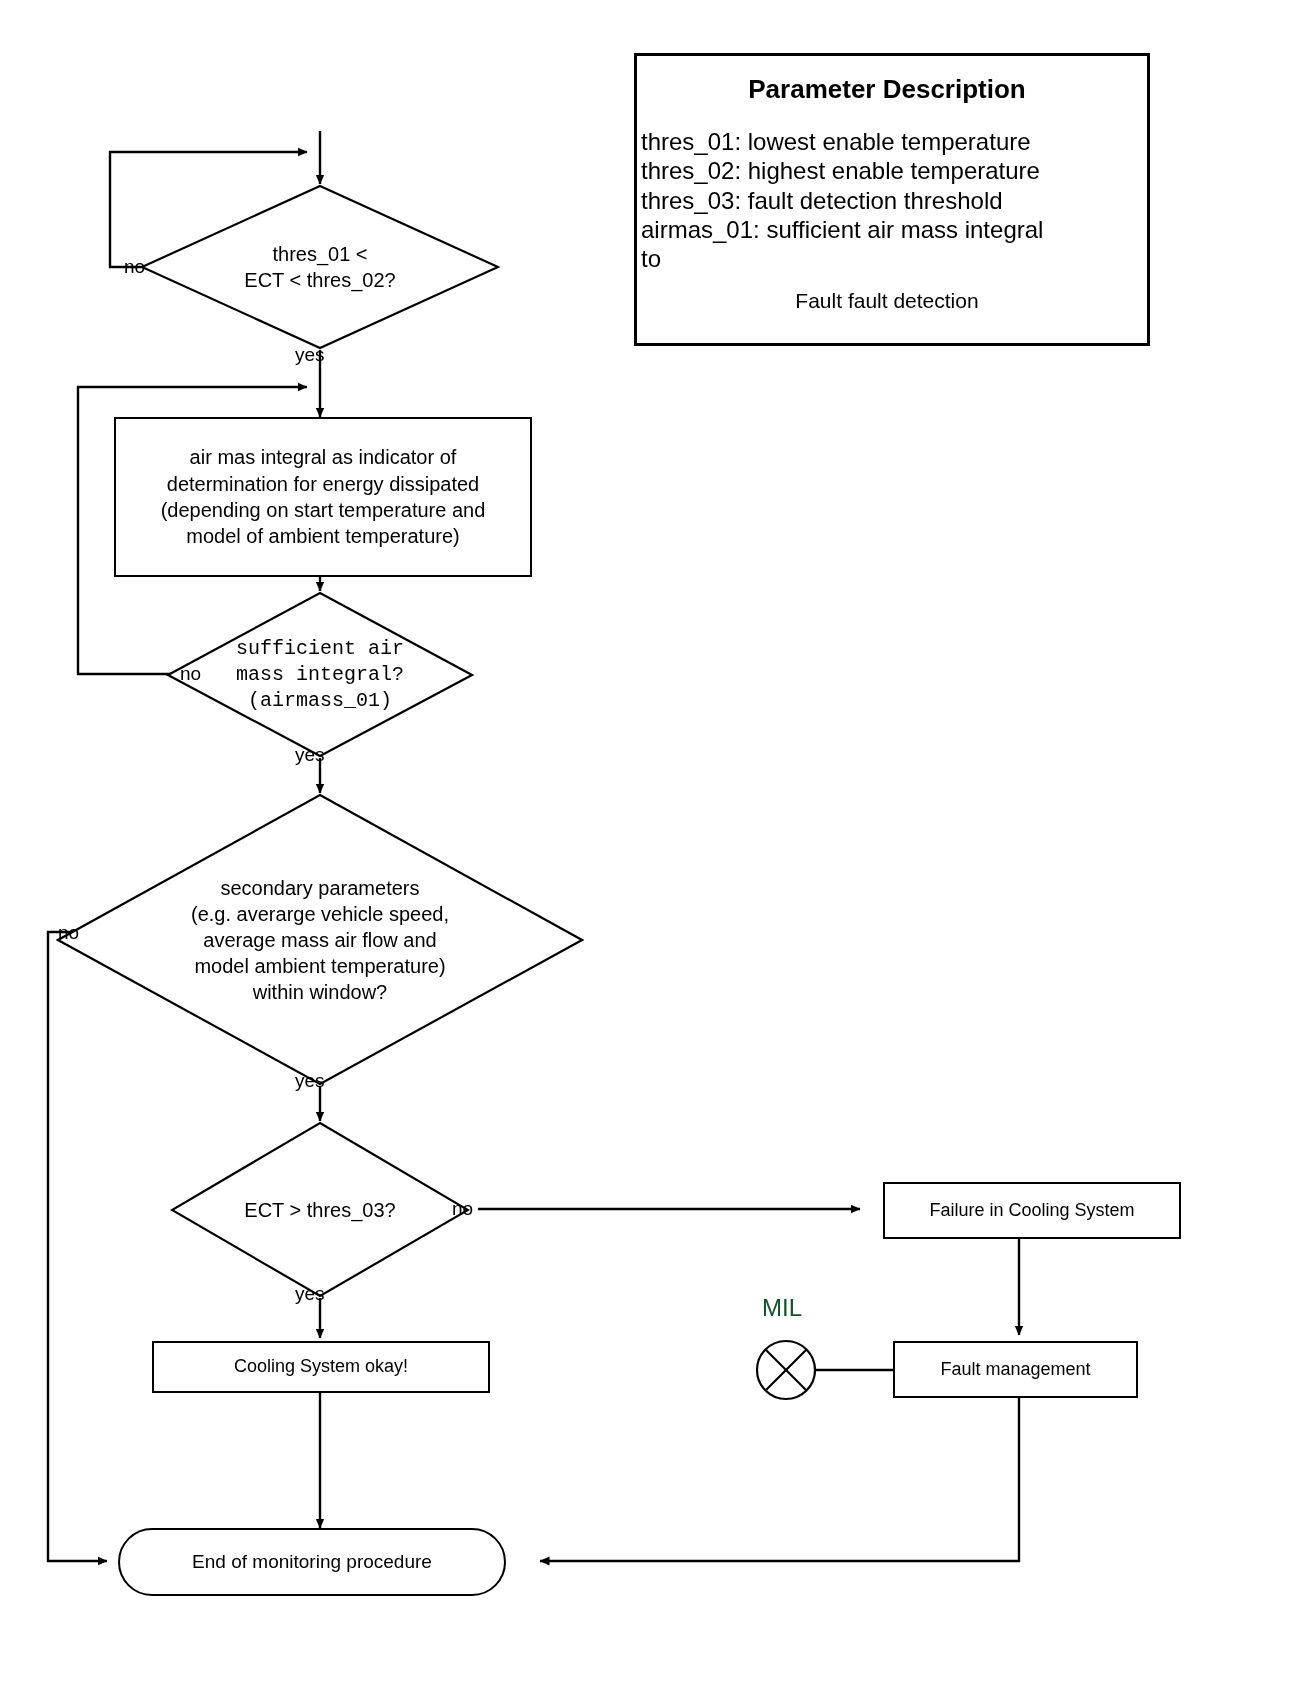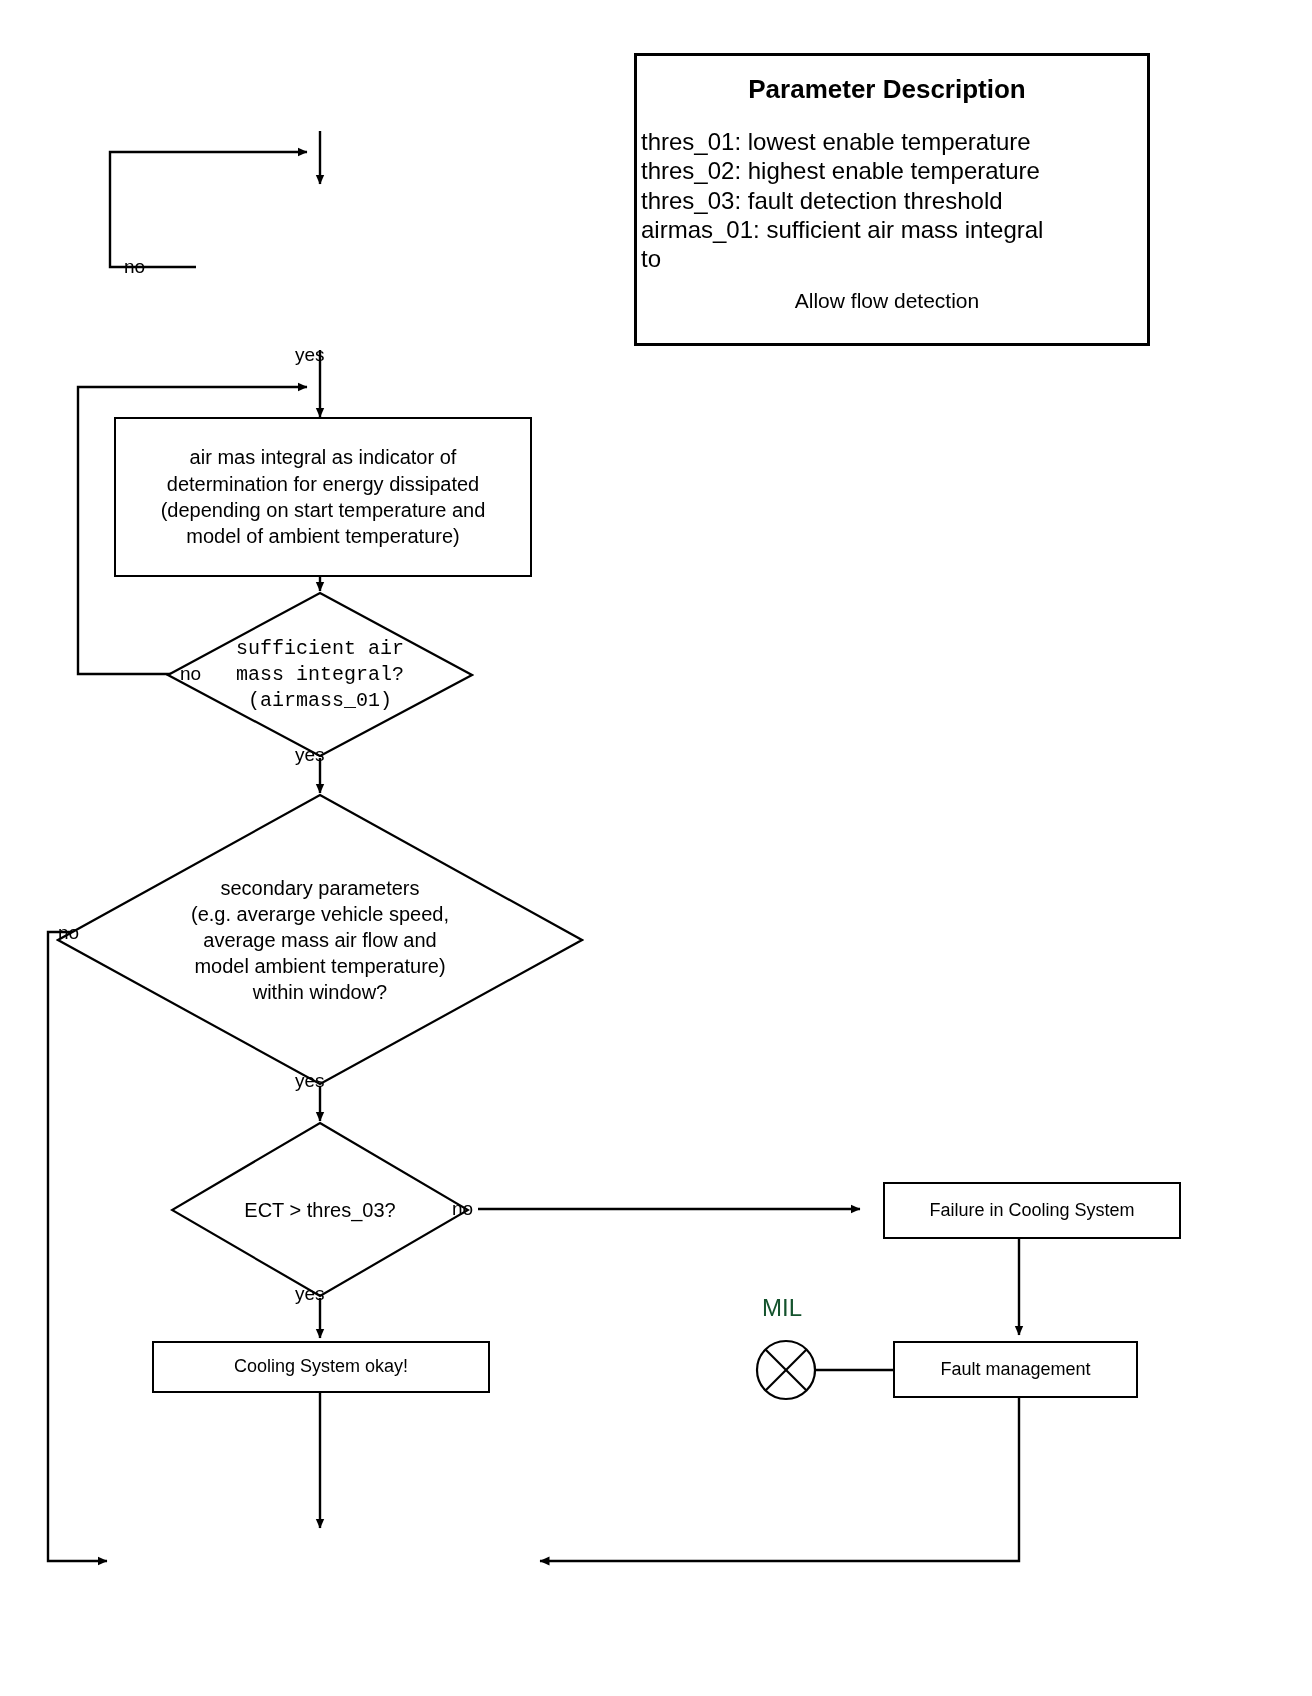--- a/index.html
+++ b/index.html
@@ -154,23 +154,34 @@
   </svg>
 
 
   <div class="param-box" style="left:634px; top:53px; width:516px; height:293px;">
     <div class="param-title">Parameter Description</div>
     <div class="param-line">thres_01: lowest enable temperature</div>
     <div class="param-line">thres_02: highest enable temperature</div>
     <div class="param-line">thres_03: fault detection threshold</div>
     <div class="param-line">airmas_01: sufficient air mass integral</div>
     <div class="param-line">to</div>
-    <div class="param-footer">Allow flow detection</div>
-  </div>
-
+    <div class="param-footer">Fault fault detection</div>
+  </div>
+
+  <div class="diamond-wrap" style="left:140px; top:184px; width:360px; height:166px;">
+    <svg width="360" height="166" viewBox="0 0 360 166">
+      <polygon points="180,2 358,83 180,164 2,83" fill="#fff" stroke="#000" stroke-width="2.2"></polygon>
+    </svg>
+    <div class="diamond-label">
+      <div>
+        <div>thres_01 &lt;</div>
+        <div>ECT &lt; thres_02?</div>
+      </div>
+    </div>
+  </div>
   <div class="edge-label" style="left:124px; top:256px;"><span>no</span></div>
   <div class="edge-label" style="left:295px; top:344px;"><span>yes</span></div>
 
   <div class="node process" style="left:114px; top:417px; width:418px; height:160px;">
     <div>
       <div>air mas integral as indicator of</div>
       <div>determination for energy dissipated</div>
       <div>(depending on start temperature and</div>
       <div>model of ambient temperature)</div>
     </div>
@@ -233,14 +244,17 @@
       <circle cx="32" cy="32" r="29" fill="#fff" stroke="#000" stroke-width="2.2"></circle>
       <line x1="11.5" y1="11.5" x2="52.5" y2="52.5" stroke="#000" stroke-width="2.2"></line>
       <line x1="52.5" y1="11.5" x2="11.5" y2="52.5" stroke="#000" stroke-width="2.2"></line>
     </svg>
   </div>
 
   <div class="node process small" style="left:152px; top:1341px; width:338px; height:52px;">
     <span>Cooling System okay!</span>
   </div>
 
+  <div class="node terminator" style="left:118px; top:1528px; width:388px; height:68px; font-size:19px;">
+    <span>End of monitoring procedure</span>
+  </div>
 
 </div>
 
 </body></html>

